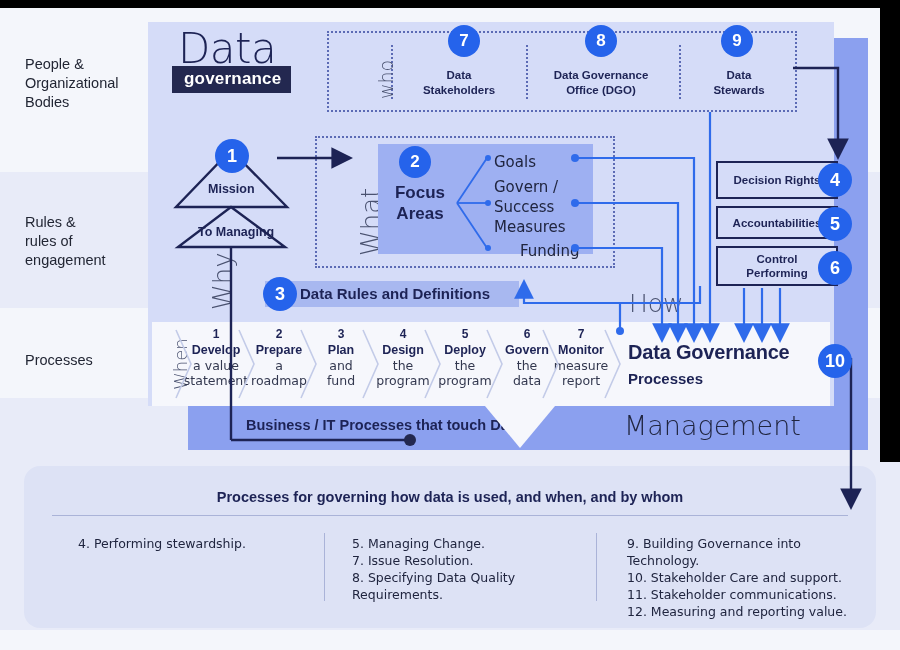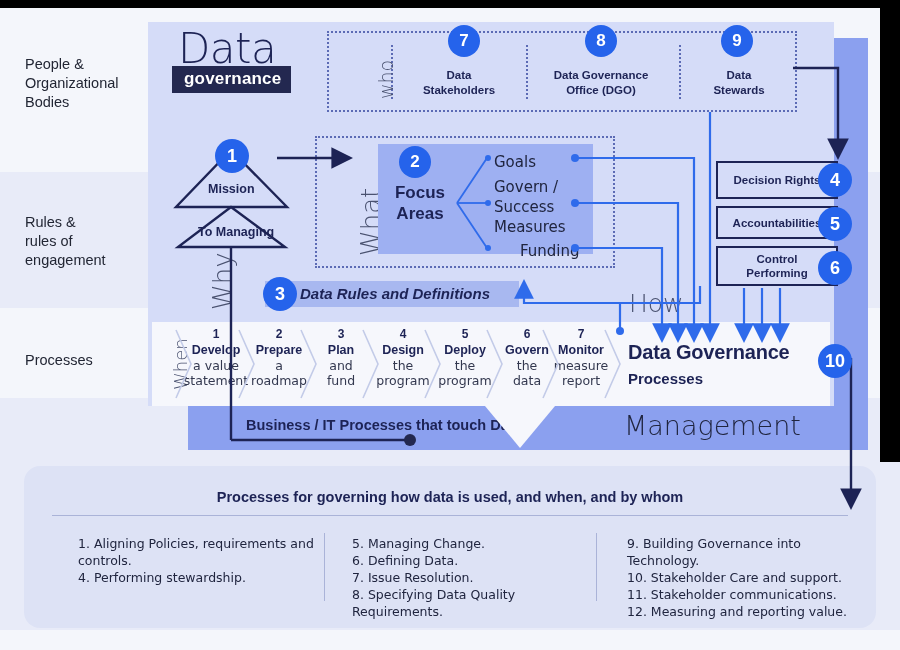--- a/index.html
+++ b/index.html
@@ -83,21 +83,20 @@
   .tri-label { position:absolute; font-size:12.5px; font-weight:bold; color:#1d2355; }
 
   
   #rules-bar {
     position:absolute; left:265px; top:281px; width:254px; height:26px;
     background:#a8b8f0;
   }
   #rules-text {
     position:absolute; left:300px; top:285px; font-size:15px; font-weight:bold;
     color:#1d2355;
-    font-style:italic;
   }
 
   
   #proc-strip {
     position:absolute; left:152px; top:322px; width:678px; height:84px;
     background:#f6f7fc;
   }
   .chev {
     position:absolute; top:327px; width:66px; text-align:center;
   }
@@ -303,26 +302,24 @@
 <div id="biz-text">Business / IT Processes that touch Data</div>
 <div id="mgmt-text">Management</div>
 
 <div id="legend"></div>
 <div id="legend-title">Processes for governing how data is used, and when, and by whom</div>
 <div id="legend-rule"></div>
 <div class="legend-sep" style="left:324px;"></div>
 <div class="legend-sep" style="left:596px;"></div>
 
 <div class="legend-col" style="left:78px; width:240px;">
-  <div>1. Aligning Policies, requirements and controls.</div>
   <div>4. Performing stewardship.</div>
 </div>
 <div class="legend-col" style="left:352px; width:240px;">
   <div>5. Managing Change.</div>
-  <div>6. Defining Data.</div>
   <div>7. Issue Resolution.</div>
   <div>8. Specifying Data Quality Requirements.</div>
 </div>
 <div class="legend-col" style="left:627px; width:250px;">
   <div>9. Building Governance into Technology.</div>
   <div>10. Stakeholder Care and support.</div>
   <div>11. Stakeholder communications.</div>
   <div>12. Measuring and reporting value.</div>
 </div>
 

